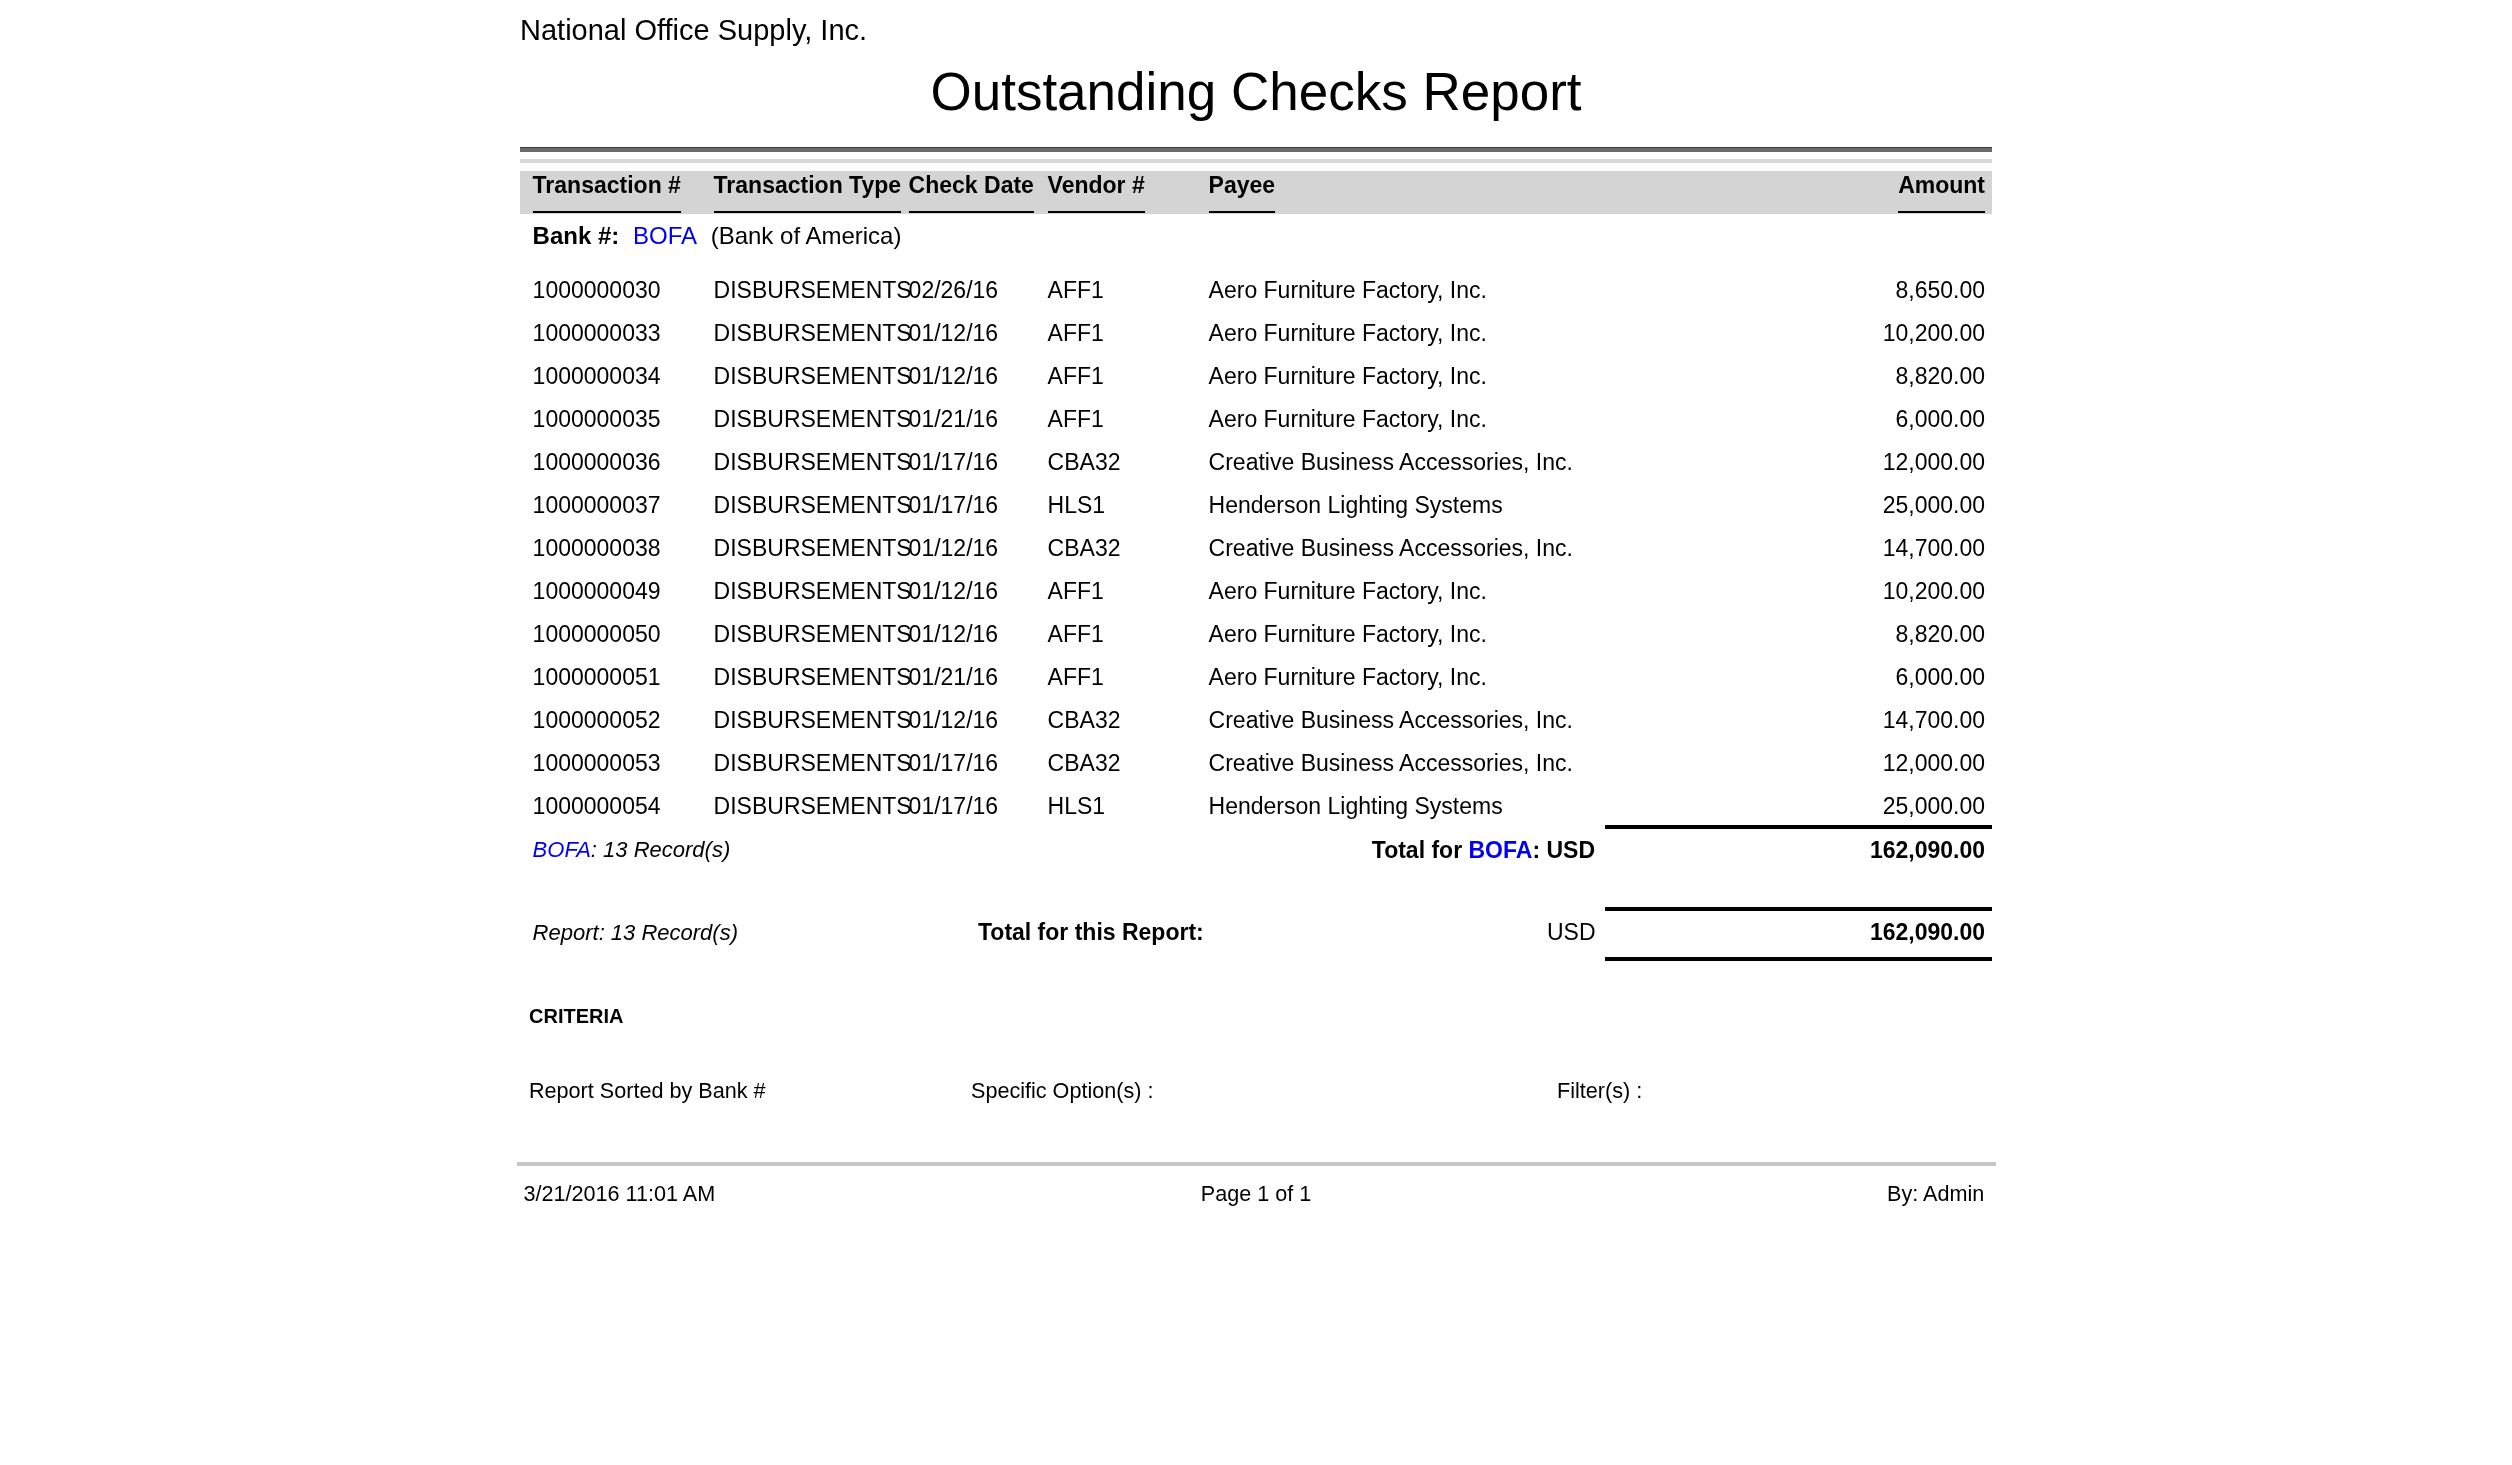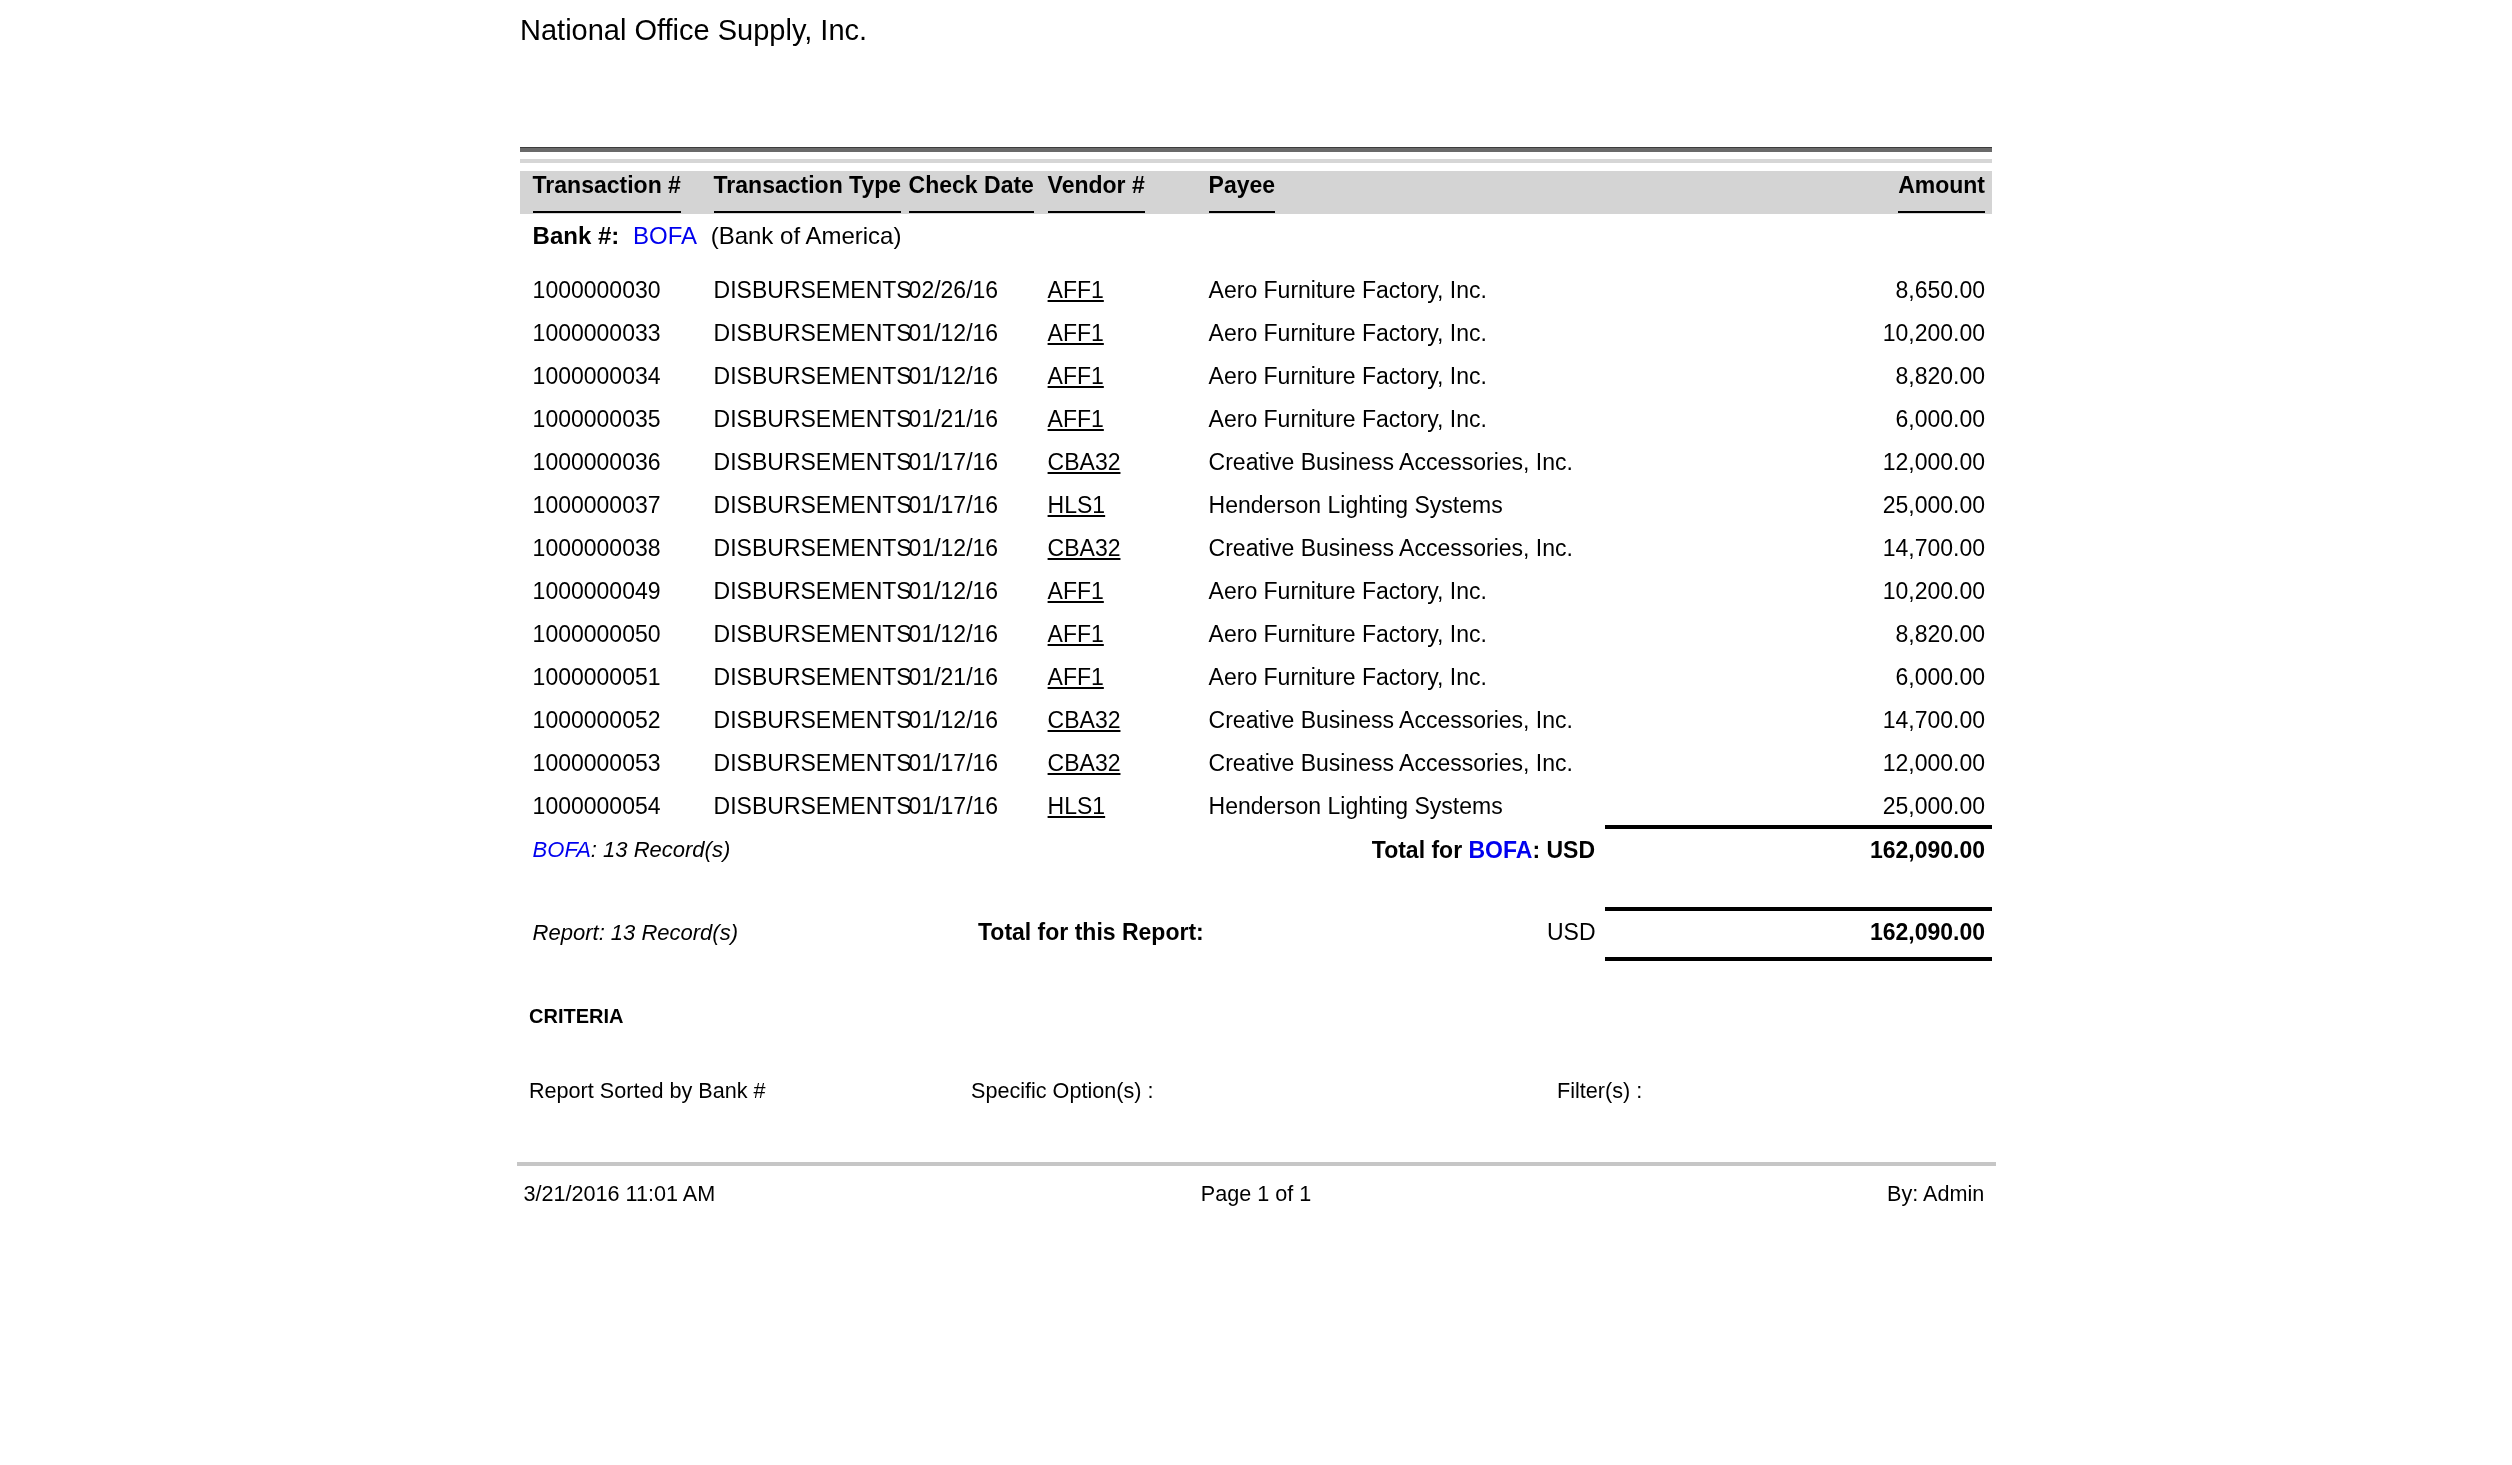--- a/index.html
+++ b/index.html
@@ -45,21 +45,21 @@
     font-weight: bold;
   }
   .header-band .hlbl {
     display: inline-block;
     border-bottom: 2.8px solid #000;
     padding-bottom: 12px;
   }
   .c-txn    { width: 181px; }
   .c-type   { width: 195px; }
   .c-date   { width: 139px; }
-  .c-vendor { width: 161px; text-decoration: underline; }
+  .c-vendor { width: 161px; }
   .c-payee  { flex: 1; }
   .c-amount { width: 300px; text-align: right; }
 
   .bank-line {
     position: absolute;
     top: 218px; left: 12.6px;
     height: 35px; line-height: 35px;
     font-size: 24px;
   }
   .bank-line .blbl { font-weight: bold; }
@@ -127,20 +127,21 @@
   .footer-row .fdate { position: absolute; left: 3.5px; }
   .footer-row .fpage { position: absolute; left: 0; width: 100%; text-align: center; }
   .footer-row .fby   { position: absolute; right: 7.7px; }
 </style>
 </head>
 <body>
 
 <div class="content">
 
   <div class="company">National Office Supply, Inc.</div>
+  <div class="title">Outstanding Checks Report</div>
 
   <div class="rule-dark"></div>
   <div class="rule-light"></div>
 
   <div class="header-band">
     <div class="c-txn"><span class="hlbl">Transaction #</span></div>
     <div class="c-type"><span class="hlbl">Transaction Type</span></div>
     <div class="c-date"><span class="hlbl">Check Date</span></div>
     <div class="c-vendor"><span class="hlbl">Vendor #</span></div>
     <div class="c-payee"><span class="hlbl">Payee</span></div>

